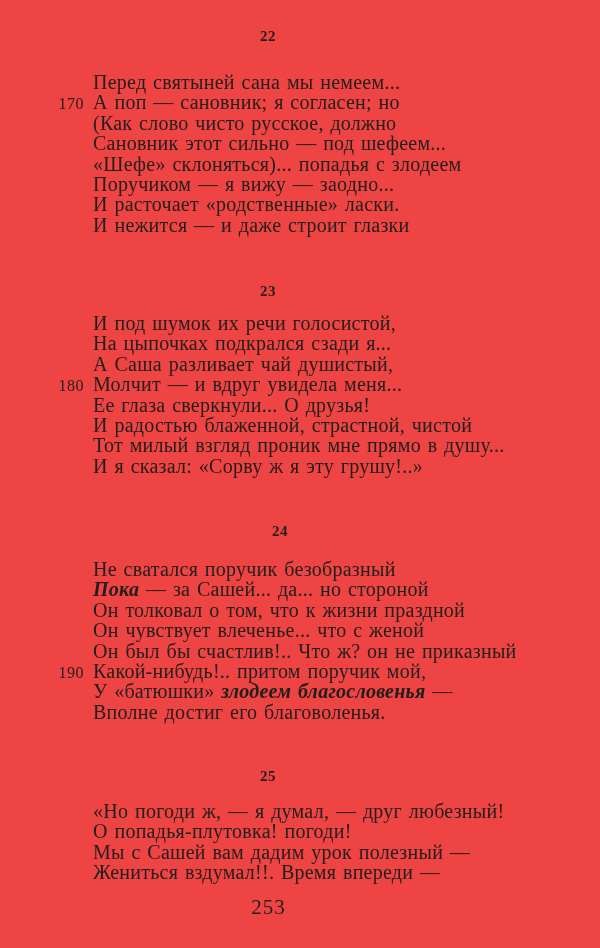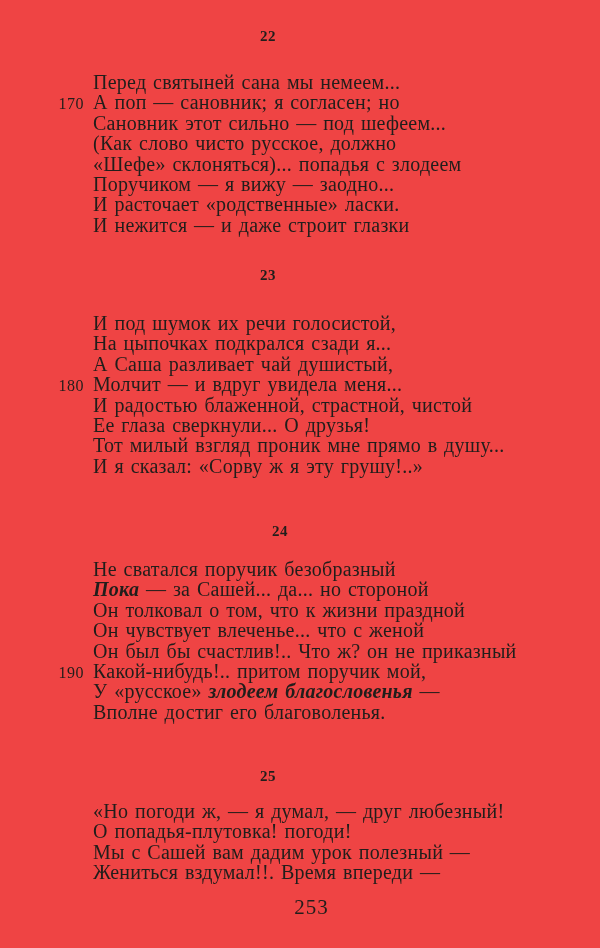--- a/index.html
+++ b/index.html
@@ -48,81 +48,80 @@
     letter-spacing: 0.5px;
     word-spacing: normal;
   }
   .line-text .it {
     font-style: italic;
     font-weight: bold;
   }
   
   .s0 .stanza-number { top: 29px; }
   .s0 .stanza-lines  { top: 72px; }
-  .s1 .stanza-number { top: 268px; }
+  .s1 .stanza-number { top: 284px; }
   .s1 .stanza-lines  { top: 313px; }
   .s2 .stanza-number { top: 524px; padding-left: 12px; }
   .s2 .stanza-lines  { top: 559px; }
   .s3 .stanza-number { top: 769px; }
   .s3 .stanza-lines  { top: 801px; }
   .page-number {
     position: absolute;
     top: 897px;
     left: 0;
     width: 537px;
     text-align: center;
     font-size: 21px;
     line-height: 21px;
     letter-spacing: 1px;
-    padding-left: 43px;
   }
 </style>
 </head>
 <body>
 
 <div class="page">
 
   <section class="stanza s0">
     <h2 class="stanza-number">22</h2>
     <div class="stanza-lines">
         <div class="line"><span class="line-text"><span>Перед святыней сана мы немеем...</span></span></div>
         <div class="line"><span class="line-no">170</span><span class="line-text"><span>А поп — сановник; я согласен; но</span></span></div>
+        <div class="line"><span class="line-text"><span>(Как слово чисто русское, должно</span></span></div>
         <div class="line"><span class="line-text"><span>Сановник этот сильно — под шефеем...</span></span></div>
-        <div class="line"><span class="line-text"><span>(Как слово чисто русское, должно</span></span></div>
         <div class="line"><span class="line-text"><span>«Шефе» склоняться)... попадья с злодеем</span></span></div>
         <div class="line"><span class="line-text"><span>Поручиком — я вижу — заодно...</span></span></div>
         <div class="line"><span class="line-text"><span>И расточает «родственные» ласки.</span></span></div>
         <div class="line"><span class="line-text"><span>И нежится — и даже строит глазки</span></span></div>
       </div>
   </section>
 
   <section class="stanza s1">
     <h2 class="stanza-number">23</h2>
     <div class="stanza-lines">
         <div class="line"><span class="line-text"><span>И под шумок их речи голосистой,</span></span></div>
         <div class="line"><span class="line-text"><span>На цыпочках подкрался сзади я...</span></span></div>
         <div class="line"><span class="line-text"><span>А Саша разливает чай душистый,</span></span></div>
         <div class="line"><span class="line-no">180</span><span class="line-text"><span>Молчит — и вдруг увидела меня...</span></span></div>
+        <div class="line"><span class="line-text"><span>Ее глаза сверкнули... О друзья!</span></span></div>
         <div class="line"><span class="line-text"><span>И радостью блаженной, страстной, чистой</span></span></div>
-        <div class="line"><span class="line-text"><span>Ее глаза сверкнули... О друзья!</span></span></div>
         <div class="line"><span class="line-text"><span>Тот милый взгляд проник мне прямо в душу...</span></span></div>
         <div class="line"><span class="line-text"><span>И я сказал: «Сорву ж я эту грушу!..»</span></span></div>
       </div>
   </section>
 
   <section class="stanza s2">
     <h2 class="stanza-number">24</h2>
     <div class="stanza-lines">
         <div class="line"><span class="line-text"><span>Не сватался поручик безобразный</span></span></div>
         <div class="line"><span class="line-text"><span class="it">Пока</span><span> — за Сашей... да... но стороной</span></span></div>
         <div class="line"><span class="line-text"><span>Он толковал о том, что к жизни праздной</span></span></div>
         <div class="line"><span class="line-text"><span>Он чувствует влеченье... что с женой</span></span></div>
         <div class="line"><span class="line-text"><span>Он был бы счастлив!.. Что ж? он не приказный</span></span></div>
         <div class="line"><span class="line-no">190</span><span class="line-text"><span>Какой-нибудь!.. притом поручик мой,</span></span></div>
-        <div class="line"><span class="line-text"><span>У «русское» </span><span class="it">злодеем благословенья</span><span> —</span></span></div>
+        <div class="line"><span class="line-text"><span>У «батюшки» </span><span class="it">злодеем благословенья</span><span> —</span></span></div>
         <div class="line"><span class="line-text"><span>Вполне достиг его благоволенья.</span></span></div>
       </div>
   </section>
 
   <section class="stanza s3">
     <h2 class="stanza-number">25</h2>
     <div class="stanza-lines">
         <div class="line"><span class="line-text"><span>«Но погоди ж, — я думал, — друг любезный!</span></span></div>
         <div class="line"><span class="line-text"><span>О попадья-плутовка! погоди!</span></span></div>
         <div class="line"><span class="line-text"><span>Мы с Сашей вам дадим урок полезный —</span></span></div>

